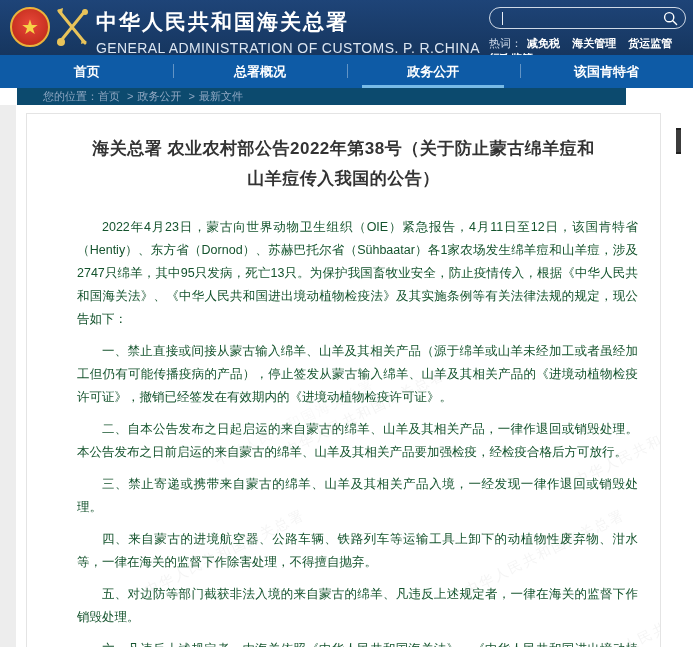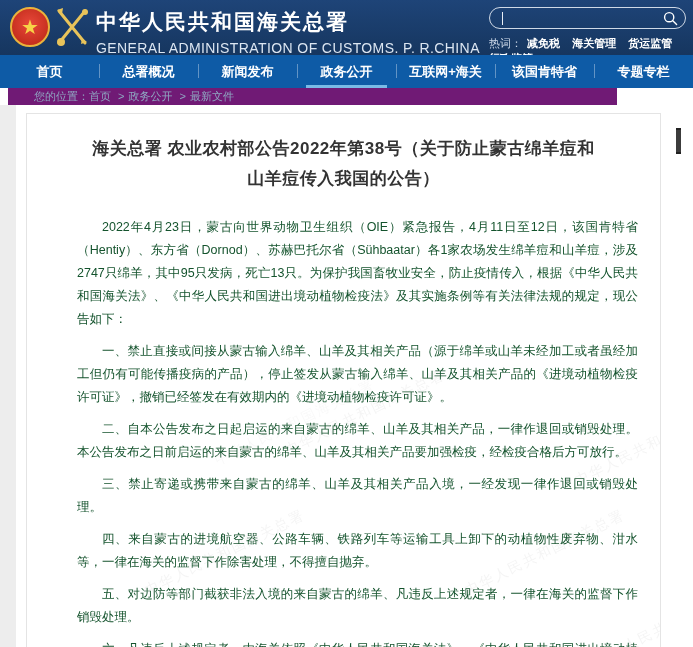--- a/index.html
+++ b/index.html
@@ -33,21 +33,21 @@
          display:flex; }
   .nav-item { flex:1; position:relative; display:flex; align-items:center; justify-content:center;
               color:#ffffff; font-size:13px; font-weight:bold; cursor:pointer; }
   .nav-item + .nav-item::before { content:""; position:absolute; left:0; top:9px; height:14px;
               width:1px; background:rgba(255,255,255,.35); }
   .nav-item .under { display:none; }
   .nav-item.active .under { display:block; position:absolute; bottom:0; left:9%; width:82%;
               height:3px; background:#79bbe7; }
 
   
-  .crumbbar { position:absolute; left:8px; top:88px; width:609px; height:17px; background:#701a75;
+  .crumbbar { position:absolute; left:17px; top:88px; width:609px; height:17px; background:#0c4a6e;
               display:flex; align-items:center; font-size:11px; color:#8fa7c2; }
   .crumbbar .inner { margin-left:26px; }
   .crumbbar a { color:#8fa7c2; text-decoration:none; }
   .crumb-sep { margin:0 4px; }
 
   
   .content { position:absolute; left:0; top:105px; width:663px; height:542px; background:#ffffff;text-decoration:underline; }
   .leftstrip { position:absolute; left:0; top:0; width:16px; height:542px; background:#ededed; }
   .card { position:absolute; left:26px; top:8px; width:635px; height:560px; background:#ffffff;
           border:1px solid #e4e4e4; border-bottom:none; overflow:hidden; }
@@ -114,35 +114,26 @@
     </div>
   </div>
 
   <div class="nav">
     <div class="nav-item">
         <span>首页</span>
       </div>
     <div class="nav-item">
         <span>总署概况</span>
       </div>
-    <div class="nav-item">
-        <span>新闻发布</span>
-      </div>
     <div class="nav-item active">
         <span>政务公开</span>
         <span class="under"></span>
       </div>
     <div class="nav-item">
-        <span>互联网+海关</span>
-      </div>
-    <div class="nav-item">
         <span>该国肯特省</span>
-      </div>
-    <div class="nav-item">
-        <span>专题专栏</span>
       </div>
   </div>
 
   <div class="crumbbar">
     <div class="inner">
       <span>您的位置：</span><a href="#">首页</a>
       <span class="crumb-sep">&gt;</span><a href="#">政务公开</a>
       <span class="crumb-sep">&gt;</span><span>最新文件</span>
     </div>
   </div>

